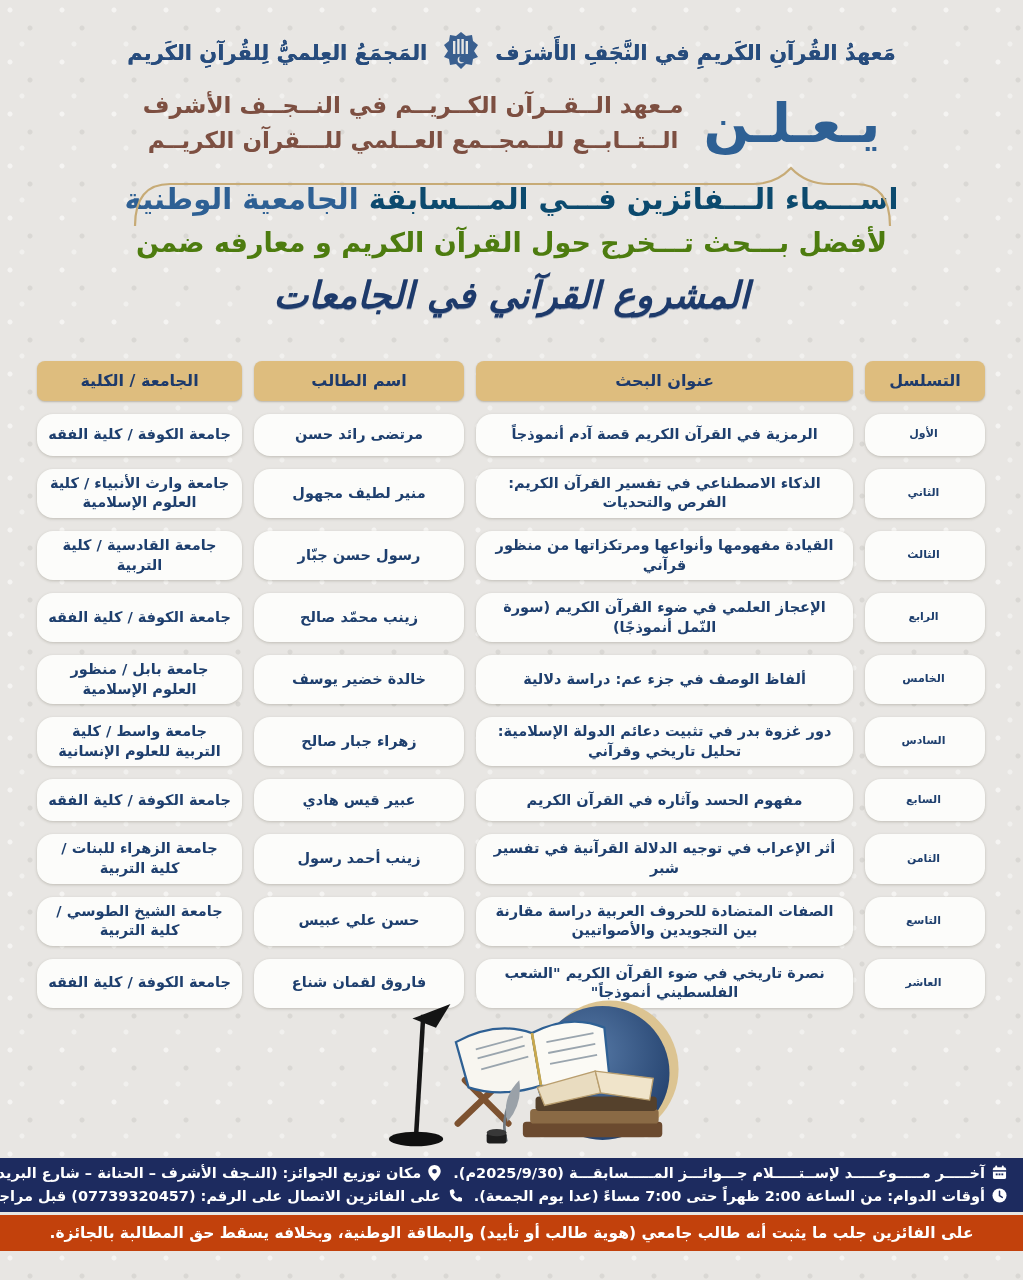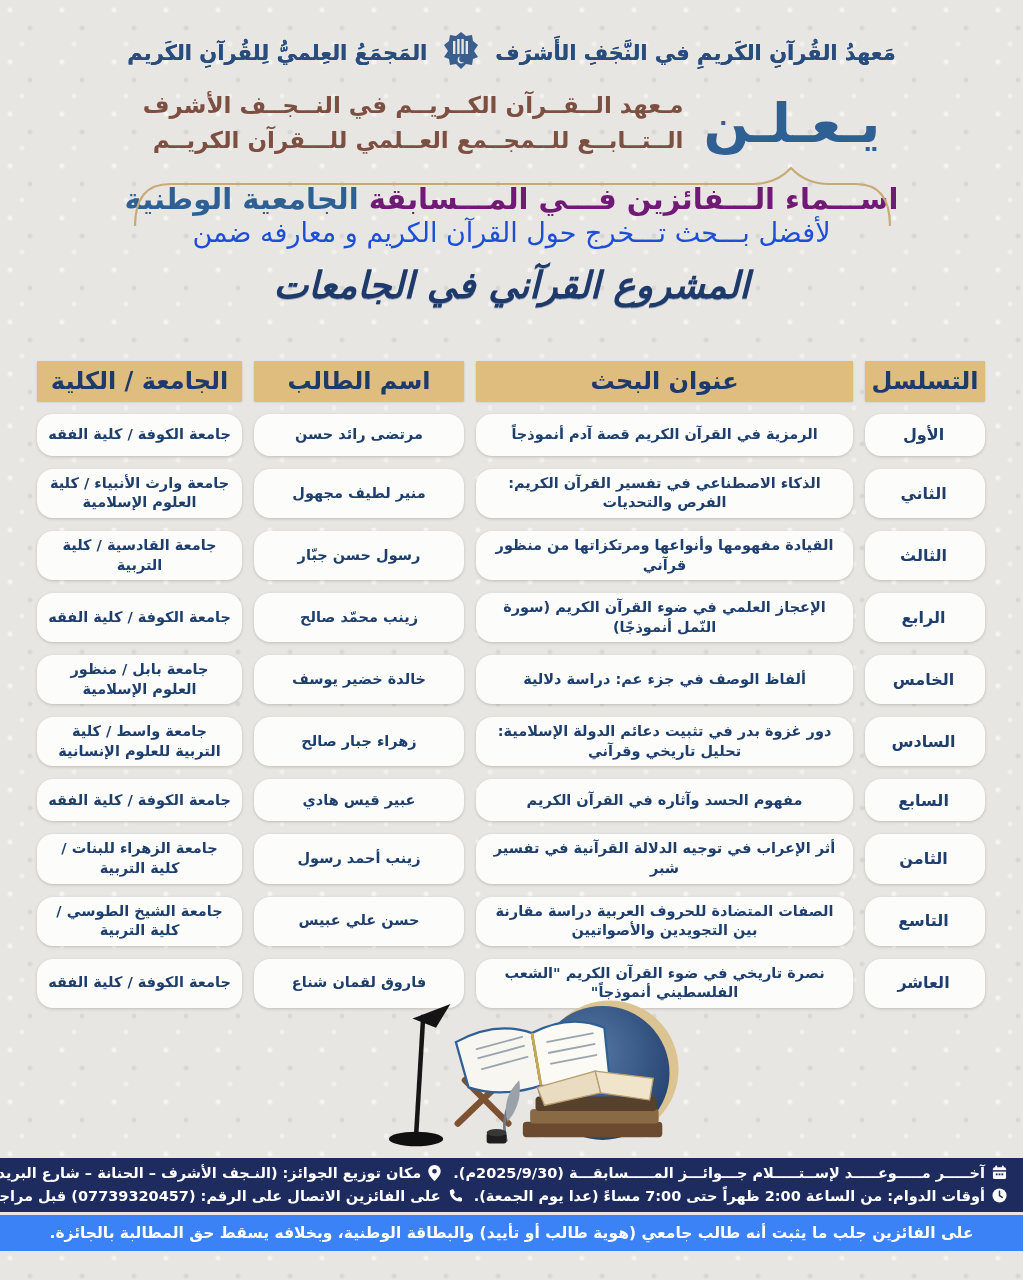--- a/index.html
+++ b/index.html
@@ -24,70 +24,70 @@
   .top-callig{
     margin-top:26px;height:56px;display:flex;align-items:center;justify-content:center;gap:16px;
     color:#274c7d;
   }
   .callig-text{font-size:21px;font-weight:bold;letter-spacing:0.5px;text-shadow:0 0 .4px #274c7d;}
   .emblem{flex:0 0 auto;}
 
   
   .announce{display:flex;justify-content:center;align-items:center;gap:20px;margin-top:2px;height:86px;}
   .announce-word{font-size:54px;font-weight:bold;color:#2e6094;line-height:1;padding-top:2px;}
-  .announce-lines{font-size:23px;font-weight:bold;color:#7d4f41;line-height:1.5;}
+  .announce-lines{font-size:23px;font-weight:bold;color:#7d4f41;text-align:center;line-height:1.5;}
 
   
   .headline{position:relative;margin:0 38px;text-align:center;padding-top:18px;height:176px;}
   .bracket-svg{position:absolute;top:2px;right:0;left:0;width:100%;height:64px;}
   .headline-l1{font-size:29px;font-weight:bold;line-height:1.2;}
-  .headline-l1 .gold{color:#701a75;}
+  .headline-l1 .gold{color:#0c4a6e;}
   .headline-l1 .blue{color:#2e6094;}
-  .headline-l2{font-size:27px;font-weight:normal;color:#1d4ed8;}
+  .headline-l2{font-size:27px;font-weight:bold;color:#4d7c0f;margin-top:10px;}
   .callig-title{
     margin-top:16px;font-size:37px;font-weight:bold;color:#1d3a6b;font-style:italic;
     text-shadow:0 1px 0 rgba(29,58,107,.35);letter-spacing:1px;
   }
 
   
   .tbl{
     margin:10px 38px 0 38px;
     display:grid;
     grid-template-columns:120px 377px 210px 205px;
     column-gap:12px;row-gap:13px;
     align-items:stretch;
   }
   .hcell{
-    background:#debd7e;border-radius:1px;min-height:40px;
+    background:#debd7e;border-radius:8px;min-height:40px;
     display:flex;align-items:center;justify-content:center;
-    color:#1d3a6b;font-weight:bold;font-size:24px;
+    color:#1d3a6b;font-weight:bold;font-size:16px;
     box-shadow:0 1px 2px rgba(100,90,60,.35);
   }
   .cell{
     background:#fcfcfa;border-radius:16px;min-height:42px;
     display:flex;align-items:center;justify-content:center;
     color:#1e3f6e;font-weight:bold;font-size:14.5px;text-align:center;
     padding:5px 10px;box-sizing:border-box;line-height:1.35;
     box-shadow:0 1px 3px rgba(90,85,70,.28);
   }
-  .cell.rank{font-size:16px;padding-left:7px;}
+  .cell.rank{font-size:11px;padding-left:7px;}
 
   
   .illus{flex:1;display:flex;align-items:flex-end;justify-content:center;min-height:150px;}
 
   
   .footer-navy{
     background:#1d2b5f;color:#fff;padding:7px 16px 8px 16px;
     display:flex;flex-direction:column;gap:7px;font-size:14.5px;font-weight:bold;
   }
   .f-line{display:flex;justify-content:space-between;align-items:center;gap:12px;}
   .f-seg{display:flex;align-items:center;gap:7px;white-space:nowrap;}
   .f-icon{flex:0 0 auto;display:flex;align-items:center;}
   .footer-gold{
-    background:#3b82f6;color:#fff;height:38px;display:flex;align-items:center;justify-content:center;
+    background:#c2410c;color:#fff;height:38px;display:flex;align-items:center;justify-content:center;
     font-size:15.5px;font-weight:bold;border-top:3px solid #e8e6e3;
   }
   .bottom-strip{height:30px;}
 </style>
 </head>
 <body>
 <div class="bg-pattern"></div>
 
 <div class="content">
 

